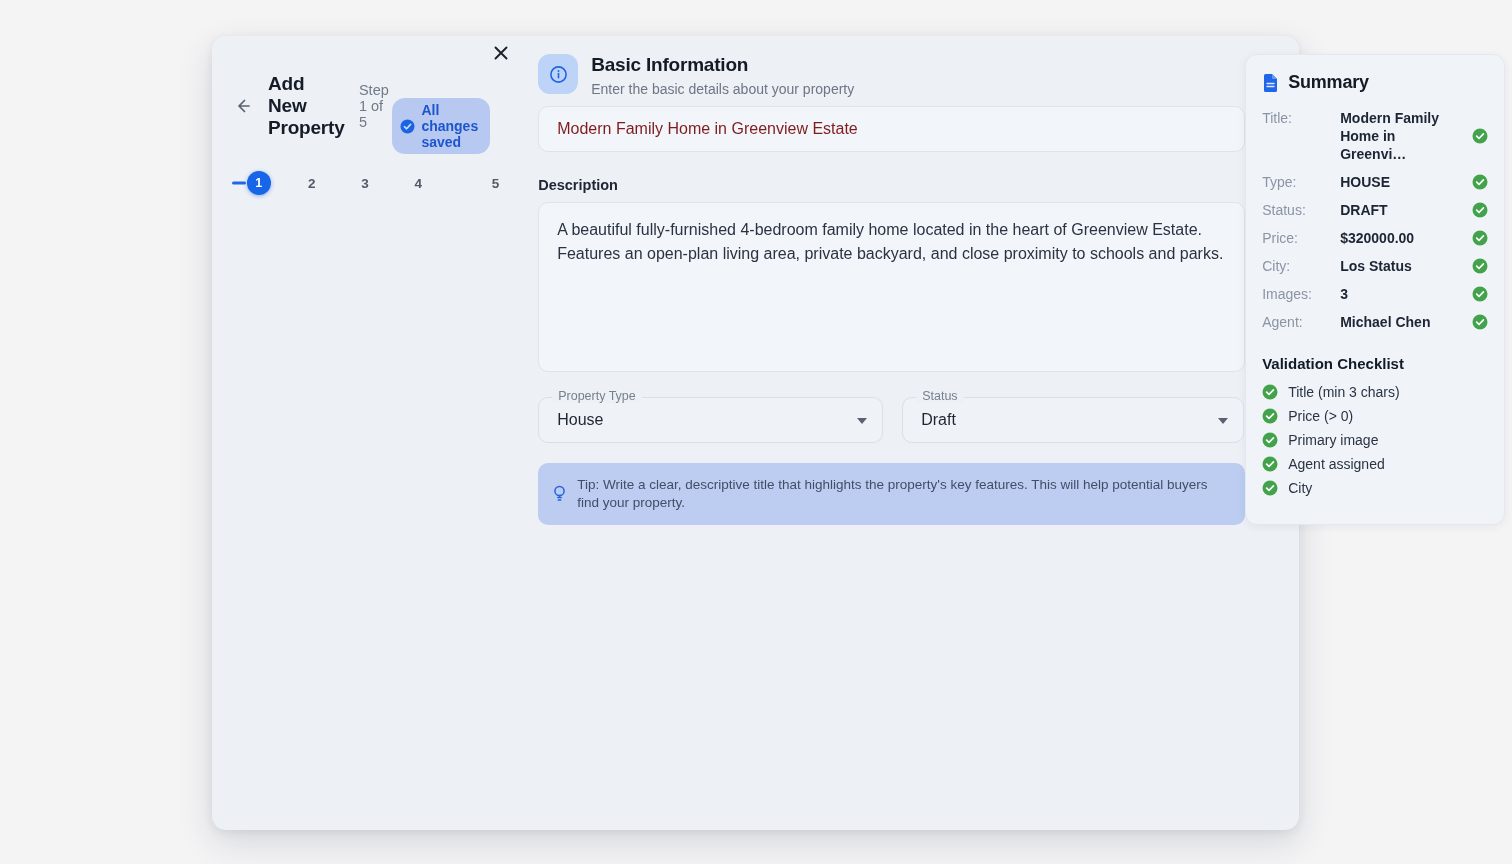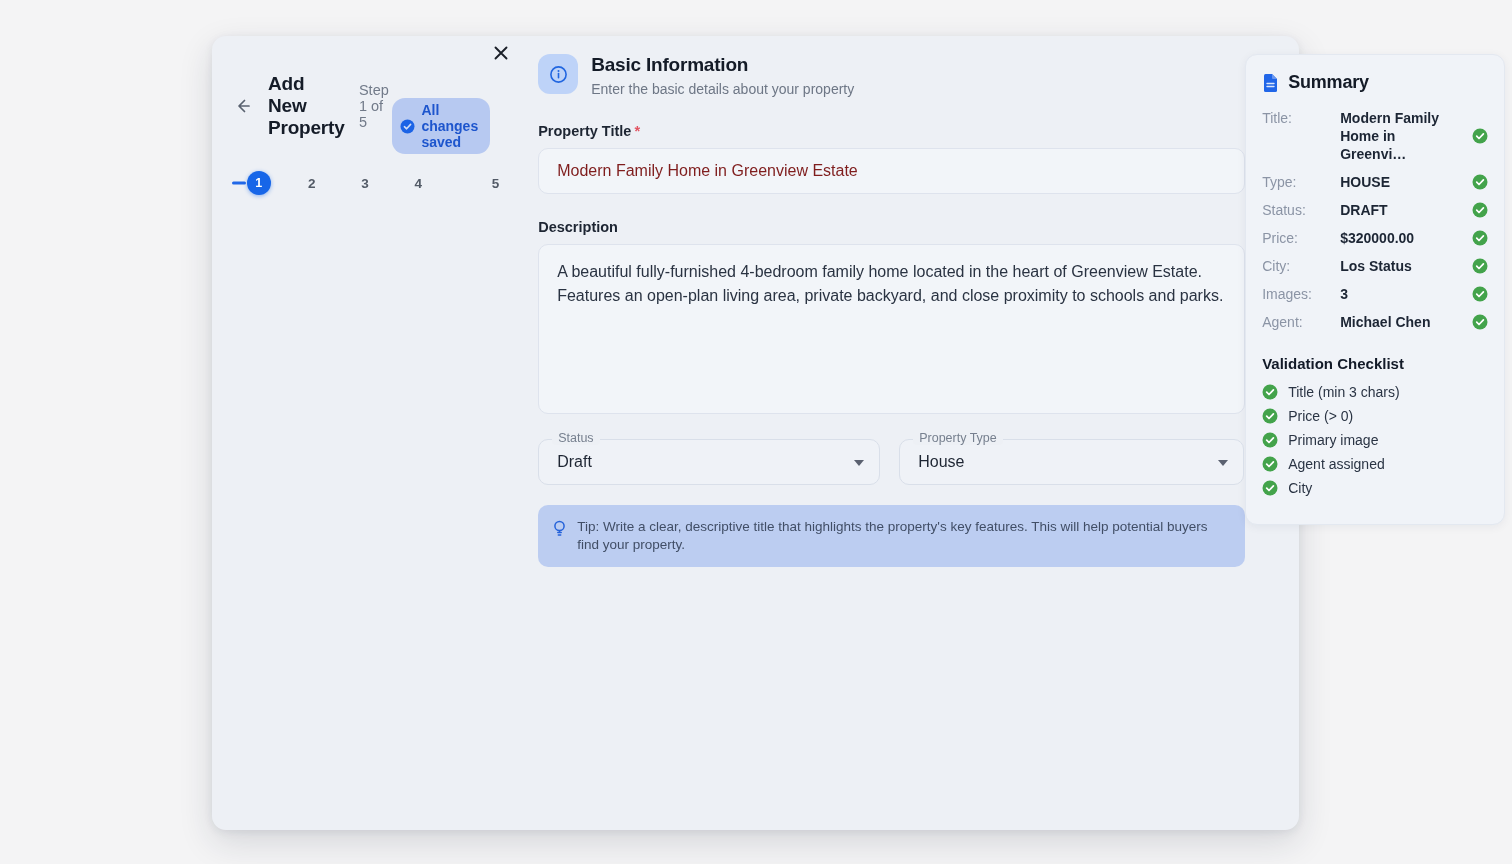--- a/index.html
+++ b/index.html
@@ -94,21 +94,21 @@
     font-size:12.5px; color:#77808f; background:#edf0f5; border-radius:4px;
   }
   .select .value { font-size:16px; color:#1e2633; line-height:44px; padding-left:18px; font-weight:500; }
   .caret {
     position:absolute; right:15px; top:50%; transform:translateY(-35%);
     width:0; height:0; border-left:5px solid transparent; border-right:5px solid transparent;
     border-top:6px solid #5a6170;
   }
   .tip-box {
     margin-top:20px; background:#bccdf1; border-radius:10px;
-    padding:13px 24px 14px 14px; display:flex; gap:10px; align-items:flex-start;
+    padding:13px 24px 14px 14px; display:flex; gap:10px; align-items:center;
   }
   .tip-text { font-size:13.5px; line-height:17.5px; color:#414e66; }
   
   .sidebar { width:260px; margin-left:auto; margin-top:18px; }
   .summary-card {
     background:#f0f3f8; border:1px solid #e3e8f0; border-radius:12px;
     box-shadow:0 2px 10px rgba(20,30,60,.06);
     padding:17px 16px 20px;
   }
   .summary-head { display:flex; align-items:center; gap:9px; }
@@ -194,37 +194,34 @@
                 <circle cx="10.5" cy="6.9" r="1" fill="#2166e0"></circle>
               </svg>
           </span>
         </div>
         <div>
           <div class="section-title">Basic Information</div>
           <div class="section-sub">Enter the basic details about your property</div>
         </div>
       </div>
 
-      <div class="field-label">
-        <span>Property Title</span><span class="req">*</span>
-      </div>
       <input class="text-input" type="text" value="Modern Family Home in Greenview Estate" style="">
 
       <div class="field-label desc-label">Description</div>
       <textarea class="textarea" style="">A beautiful fully-furnished 4-bedroom family home located in the heart of Greenview Estate. Features an open-plan living area, private backyard, and close proximity to schools and parks.</textarea>
 
       <div class="select-row">
+        <div class="select type">
+          <span class="float-label">Property Type</span>
+          <div class="value">House</div>
+          <span class="caret"></span>
+        </div>
         <div class="select status">
           <span class="float-label">Status</span>
           <div class="value">Draft</div>
-          <span class="caret"></span>
-        </div>
-        <div class="select type">
-          <span class="float-label">Property Type</span>
-          <div class="value">House</div>
           <span class="caret"></span>
         </div>
       </div>
 
       <div class="tip-box">
         <span style="display:flex; margin-top:1px;">
           <svg width="15" height="20" viewBox="0 0 15 20">
               <circle cx="7.5" cy="7" r="4.6" fill="none" stroke="#2562d9" stroke-width="1.5"></circle>
               <path d="M5.8 13.6 h3.4 M6.3 16 h2.4" stroke="#2562d9" stroke-width="1.5" stroke-linecap="round"></path>
               <path d="M7.5 11.6 v1.6" stroke="#2562d9" stroke-width="1.5"></path>

